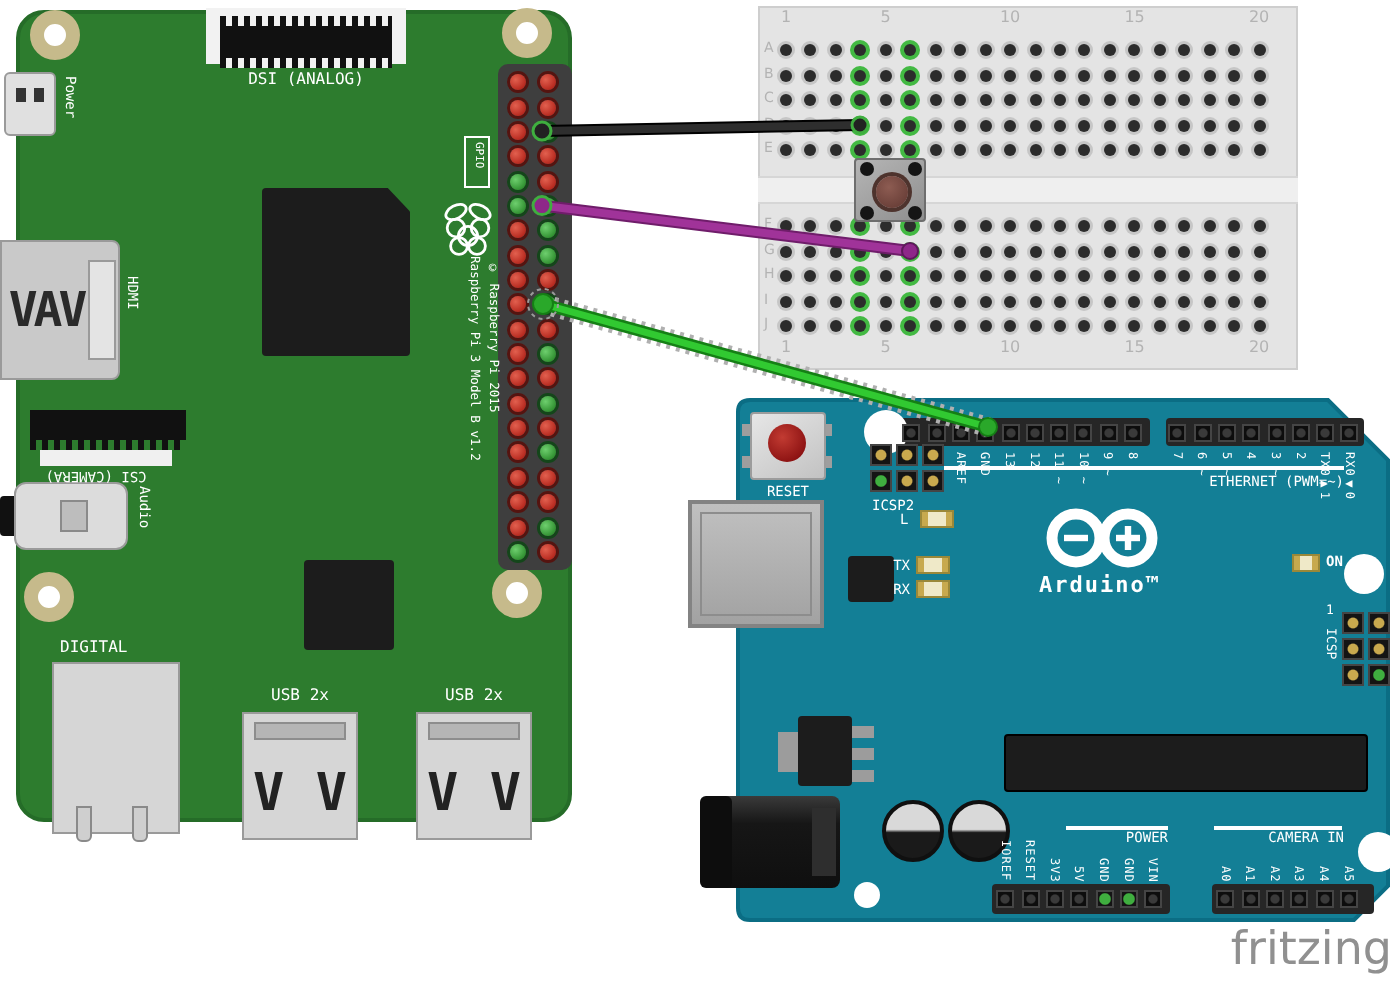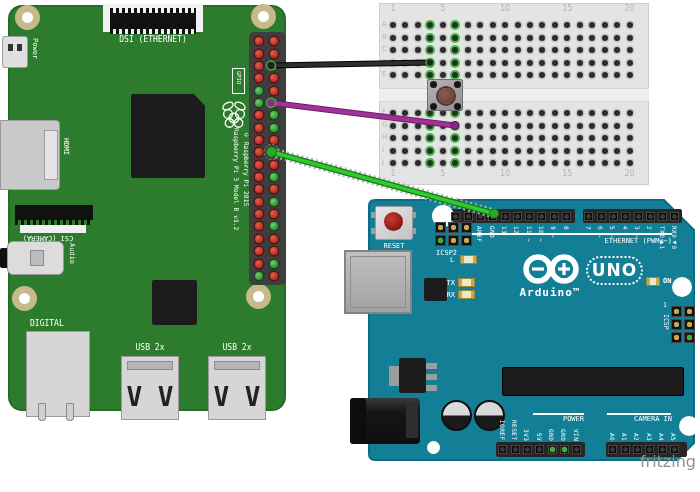--- a/index.html
+++ b/index.html
@@ -51,21 +51,21 @@
         letter-spacing:0.5px;z-index:4;white-space:pre;}
   .led{position:absolute;height:9px;background:linear-gradient(90deg,#c7a94e 0 3px,#efe9c8 3px calc(100% - 3px),#c7a94e calc(100% - 3px));
        border:1px solid #9a8839;box-sizing:border-box;z-index:3;}
   .whole{position:absolute;border-radius:50%;background:#fff;z-index:3;}
   .cap{position:absolute;width:31px;height:31px;border-radius:50%;border:2px solid #101010;box-sizing:border-box;
        background:linear-gradient(180deg,#d9d9d9 47%,#1a1a1a 53%);z-index:3;}
 
   #uno-badge{left:586px;top:256px;width:57px;height:29px;border:2px dotted #fff;border-radius:15px;
              box-sizing:border-box;color:#fff;font-size:17px;letter-spacing:1px;line-height:25px;
              text-align:center;z-index:3;font-family:"DejaVu Sans",sans-serif;font-weight:bold;}
-  #fritzing-logo{left:600px;top:452px;width:96px;height:28px;color:#909090;font-size:16px;
+  #fritzing-logo{left:600px;top:462px;width:96px;height:28px;color:#909090;font-size:23px;
                  font-family:"DejaVu Sans",sans-serif;text-align:right;z-index:2;letter-spacing:0;}
   svg{display:block;}
 </style>
 </head>
 <body>
 
 <div id="stage">
 
   <div class="abs" id="breadboard"></div>
   <div class="abs" id="bb-channel"></div>
@@ -88,21 +88,21 @@
   <div class="abs" style="left:17px;top:44px;width:5px;height:7px;background:#333;z-index:3;"></div>
   <div class="lbl vrt" style="left:31px;top:38px;">Power</div>
 
   <div class="abs" style="left:103px;top:4px;width:100px;height:28px;background:#f2f2f2;z-index:2;"></div>
   <div class="abs" style="left:110px;top:13px;width:86px;height:16px;background:#111;z-index:3;
        border-top:3px solid rgba(255,255,255,0);box-shadow:0 -3px 0 0 #111;"></div>
   <div class="abs" style="left:110px;top:8px;width:86px;height:5px;z-index:3;
        background:repeating-linear-gradient(90deg,#111 0 3px,#f2f2f2 3px 6px);"></div>
   <div class="abs" style="left:110px;top:29px;width:86px;height:5px;z-index:3;
        background:repeating-linear-gradient(90deg,#111 0 3px,#f2f2f2 3px 6px);"></div>
-  <div class="lbl ctr" style="left:103px;top:36px;width:100px;font-size:8px;">DSI (ETHERNET)</div>
+  <div class="lbl ctr" style="left:103px;top:36px;width:100px;font-size:8px;">DSI (ANALOG)</div>
 
   <div class="abs blackchip" style="left:131px;top:94px;width:74px;height:84px;
        clip-path:polygon(0 0,85% 0,100% 14%,100% 100%,0 100%);"></div>
 
   <svg class="abs" style="left:218px;top:100px;z-index:3;" width="32" height="30" viewBox="0 0 32 30">
     <g fill="none" stroke="#fff" stroke-width="1.4">
       <ellipse cx="10" cy="6" rx="5.5" ry="3.2" transform="rotate(-28 10 6)"></ellipse>
       <ellipse cx="22" cy="6" rx="5.5" ry="3.2" transform="rotate(28 22 6)"></ellipse>
       <circle cx="10" cy="14" r="4.4"></circle>
       <circle cx="22" cy="14" r="4.4"></circle>
@@ -114,20 +114,22 @@
 
   <div class="abs" style="left:232px;top:68px;width:13px;height:26px;border:1px solid #fff;z-index:3;box-sizing:border-box;">
     <div class="lbl vrt" style="left:2.5px;top:2px;font-size:5.5px;">GPIO</div>
   </div>
   <div class="lbl vrt" style="left:233px;top:128px;font-size:6.3px;">Raspberry Pi 3 Model B v1.2</div>
   <div class="lbl vrt" style="left:242.5px;top:131px;font-size:6.3px;">© Raspberry Pi 2015</div>
   <div class="abs" id="pi-gpio-strip"></div>
 
   <div class="abs port" style="left:0px;top:120px;width:60px;height:70px;background:#c9c9c9;border-radius:0 4px 4px 0;"></div>
   <div class="abs" style="left:44px;top:130px;width:14px;height:50px;background:#e4e4e4;border:1px solid #9a9a9a;box-sizing:border-box;z-index:3;"></div>
+  <div class="abs" style="left:2px;top:130px;width:42px;height:50px;color:#2a2a2a;font-size:24px;font-weight:bold;
+       line-height:50px;text-align:center;letter-spacing:-2px;z-index:3;">VAV</div>
   <div class="lbl vrt" style="left:62px;top:138px;">HDMI</div>
 
   <div class="abs" style="left:15px;top:205px;width:78px;height:15px;background:#111;z-index:2;"></div>
   <div class="abs" style="left:15px;top:220px;width:78px;height:5px;z-index:2;
        background:repeating-linear-gradient(90deg,#111 0 3px,#2d7c2e 3px 6px);"></div>
   <div class="abs" style="left:20px;top:225px;width:66px;height:8px;background:#f0f0f0;z-index:2;"></div>
   <div class="lbl ctr r180" style="left:14px;top:234px;width:68px;">CSI (CAMERA)</div>
 
   <div class="abs" style="left:0px;top:248px;width:12px;height:20px;background:#111;z-index:2;border-radius:2px;"></div>
   <div class="abs port" style="left:7px;top:241px;width:57px;height:34px;border-radius:6px;background:#dcdcdc;"></div>
@@ -189,21 +191,20 @@
   <svg class="abs" style="left:519px;top:252px;z-index:3;" width="64" height="34" viewBox="0 0 64 34">
     <g fill="none" stroke="#fff" stroke-width="5.5">
       <circle cx="19" cy="17" r="12"></circle>
       <circle cx="45" cy="17" r="12"></circle>
     </g>
     <rect x="13" y="15.4" width="12" height="3.2" fill="#fff"></rect>
     <rect x="39" y="15.4" width="12" height="3.2" fill="#fff"></rect>
     <rect x="43.4" y="11" width="3.2" height="12" fill="#fff"></rect>
   </svg>
   <div class="lbl ctr" style="left:517px;top:287px;width:66px;font-size:11px;font-weight:bold;letter-spacing:1px;">Arduino™</div>
-  <div class="abs" id="uno-badge">UNO</div>
 
   <div class="led" style="left:646px;top:277px;width:14px;"></div>
   <div class="lbl" style="left:663px;top:278px;font-weight:bold;">ON</div>
 
   <div class="lbl" style="left:663px;top:302px;font-size:6.5px;">1</div>
   <div class="lbl vrt" style="left:662px;top:314px;font-size:6.5px;">ICSP</div>
 
   <div class="abs blackchip" style="left:502px;top:367px;width:180px;height:27px;border:1px solid #000;"></div>
 
   <div class="abs" style="left:389px;top:366px;width:12px;height:20px;background:#9c9c9c;z-index:2;"></div>

